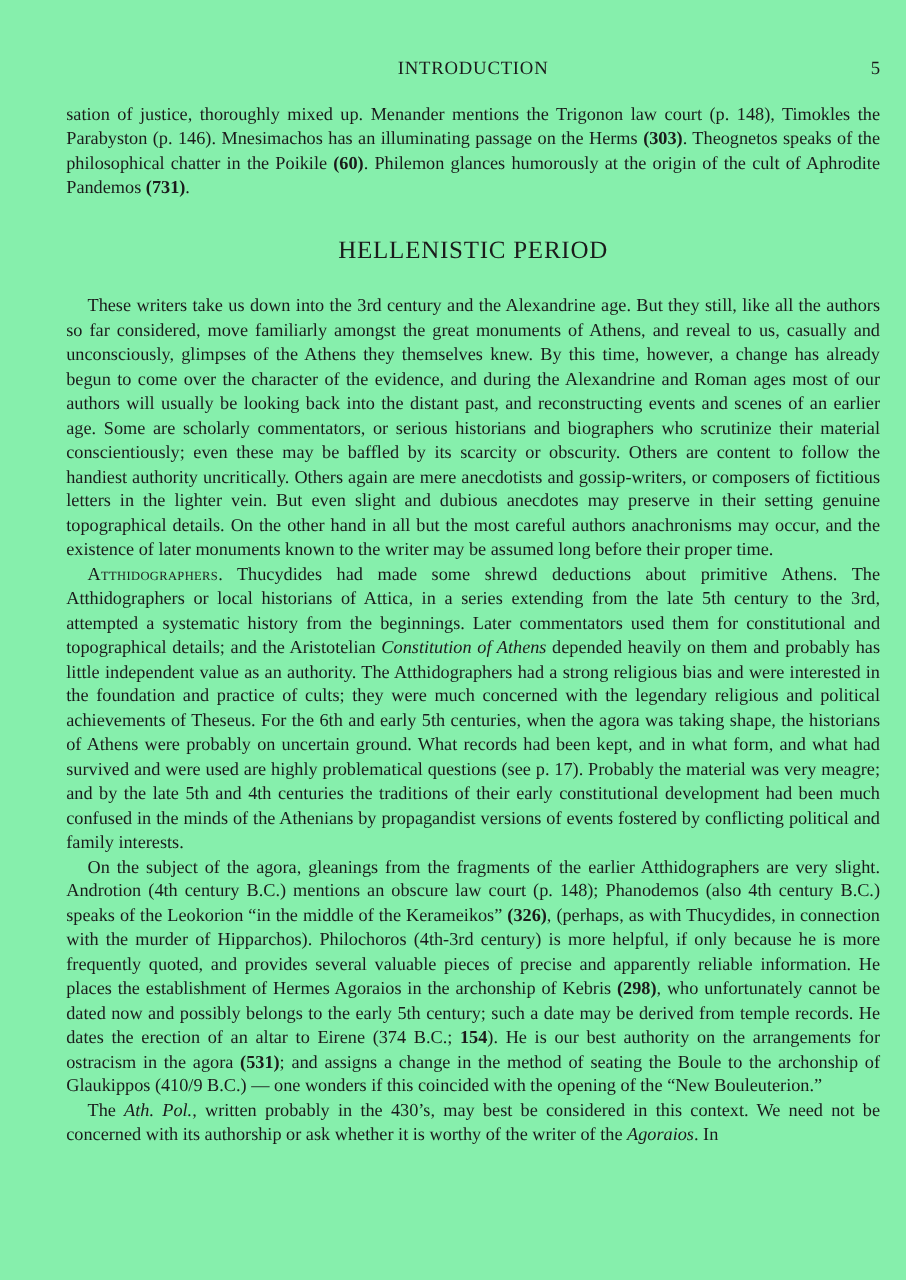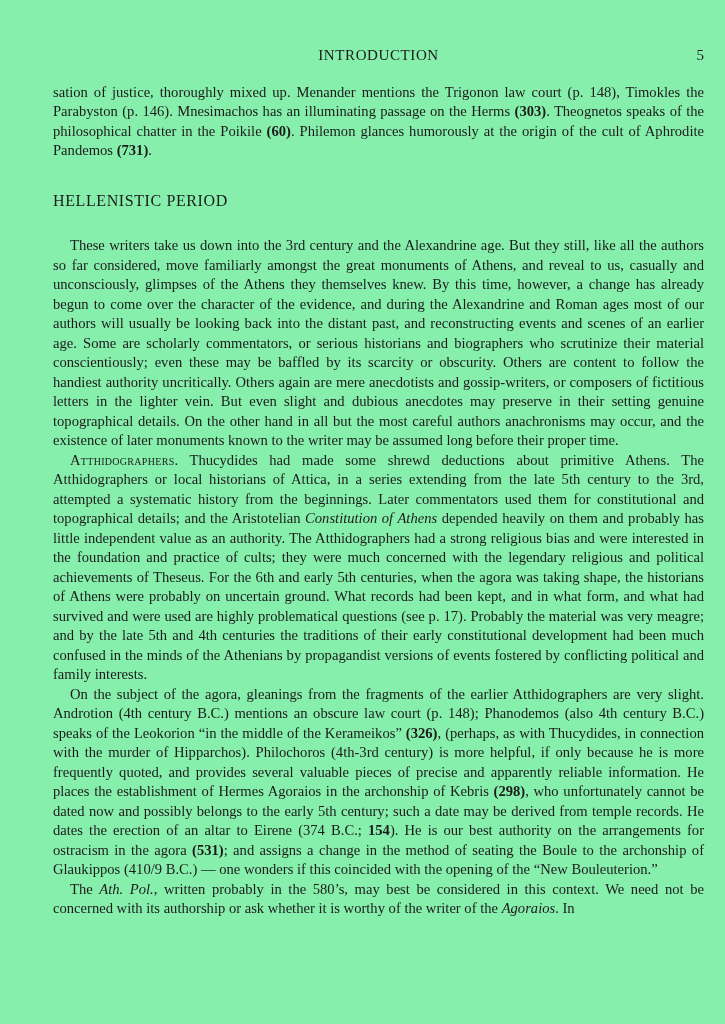--- a/index.html
+++ b/index.html
@@ -27,23 +27,23 @@
     letter-spacing: 0.6px;
     margin-bottom: 17px;
   }
   .page-num {
     position: absolute;
     right: 0;
     top: 0;
     letter-spacing: 0;
   }
   .section-heading {
-    text-align: left;
+    text-align: center;
     font-weight: normal;
-    font-size: 16px;
+    font-size: 20px;
     letter-spacing: 0.6px;
     margin: 30px 0 26px 0;
   }
   .text-block { }
   .para {
     margin: 0;
     text-align: justify;
     hyphens: auto;
     -webkit-hyphens: auto;
   }
@@ -67,16 +67,16 @@
   <div class="text-block">
       <p class="para"><span>sation of justice, thoroughly mixed up. Menander mentions the Trigonon law court (p. 148), Timokles the Parabyston (p. 146). Mnesimachos has an illuminating passage on the Herms </span><span class="b">(303)</span><span>. Theognetos speaks of the philosophical chatter in the Poikile </span><span class="b">(60)</span><span>. Philemon glances humorously at the origin of the cult of Aphrodite Pandemos </span><span class="b">(731)</span><span>.</span></p>
     </div>
 
   <h2 class="section-heading">HELLENISTIC PERIOD</h2>
 
   <div class="text-block">
       <p class="para indent"><span>These writers take us down into the 3rd century and the Alexandrine age. But they still, like all the authors so far considered, move familiarly amongst the great monuments of Athens, and reveal to us, casually and unconsciously, glimpses of the Athens they themselves knew. By this time, however, a change has already begun to come over the character of the evidence, and during the Alexandrine and Roman ages most of our authors will usually be looking back into the distant past, and reconstructing events and scenes of an earlier age. Some are scholarly commentators, or serious historians and biographers who scrutinize their material conscientiously; even these may be baffled by its scarcity or obscurity. Others are content to follow the handiest authority uncritically. Others again are mere anecdotists and gossip-writers, or composers of fictitious letters in the lighter vein. But even slight and dubious anecdotes may preserve in their setting genuine topographical details. On the other hand in all but the most careful authors anachronisms may occur, and the existence of later monuments known to the writer may be assumed long before their proper time.</span></p>
       <p class="para indent"><span class="sc">Atthidographers</span><span>. Thucydides had made some shrewd deductions about primitive Athens. The Atthidographers or local historians of Attica, in a series extending from the late 5th century to the 3rd, attempted a systematic history from the beginnings. Later commentators used them for constitutional and topographical details; and the Aristotelian </span><span class="i">Constitution of Athens</span><span> depended heavily on them and probably has little independent value as an authority. The Atthidographers had a strong religious bias and were interested in the foundation and practice of cults; they were much concerned with the legendary religious and political achievements of Theseus. For the 6th and early 5th centuries, when the agora was taking shape, the historians of Athens were probably on uncertain ground. What records had been kept, and in what form, and what had survived and were used are highly problematical questions (see p. 17). Probably the material was very meagre; and by the late 5th and 4th centuries the traditions of their early constitutional development had been much confused in the minds of the Athenians by propagandist versions of events fostered by conflicting political and family interests.</span></p>
       <p class="para indent"><span>On the subject of the agora, gleanings from the fragments of the earlier Atthidographers are very slight. Androtion (4th century B.C.) mentions an obscure law court (p. 148); Phanodemos (also 4th century B.C.) speaks of the Leokorion “in the middle of the Kerameikos” </span><span class="b">(326)</span><span>, (perhaps, as with Thucydides, in connection with the murder of Hipparchos). Philochoros (4th-3rd century) is more helpful, if only because he is more frequently quoted, and provides several valuable pieces of precise and apparently reliable information. He places the establishment of Hermes Agoraios in the archonship of Kebris </span><span class="b">(298)</span><span>, who unfortunately cannot be dated now and possibly belongs to the early 5th century; such a date may be derived from temple records. He dates the erection of an altar to Eirene (374 B.C.; </span><span class="b">154</span><span>). He is our best authority on the arrangements for ostracism in the agora </span><span class="b">(531)</span><span>; and assigns a change in the method of seating the Boule to the archonship of Glaukippos (410/9 B.C.) — one wonders if this coincided with the opening of the “New Bouleuterion.”</span></p>
-      <p class="para indent"><span>The </span><span class="i">Ath. Pol.</span><span>, written probably in the 580’s, may best be considered in this context. We need not be concerned with its authorship or ask whether it is worthy of the writer of the </span><span class="i">Agoraios</span><span>. In</span></p>
+      <p class="para indent"><span>The </span><span class="i">Ath. Pol.</span><span>, written probably in the 430’s, may best be considered in this context. We need not be concerned with its authorship or ask whether it is worthy of the writer of the </span><span class="i">Agoraios</span><span>. In</span></p>
     </div>
 
 </div>
 
 </body></html>

